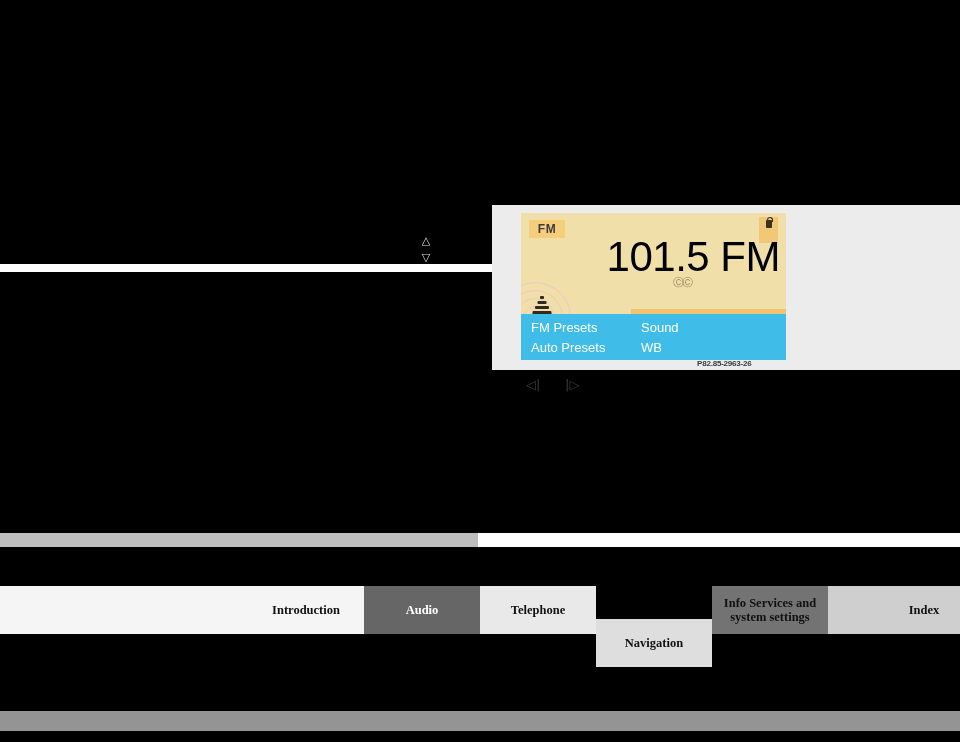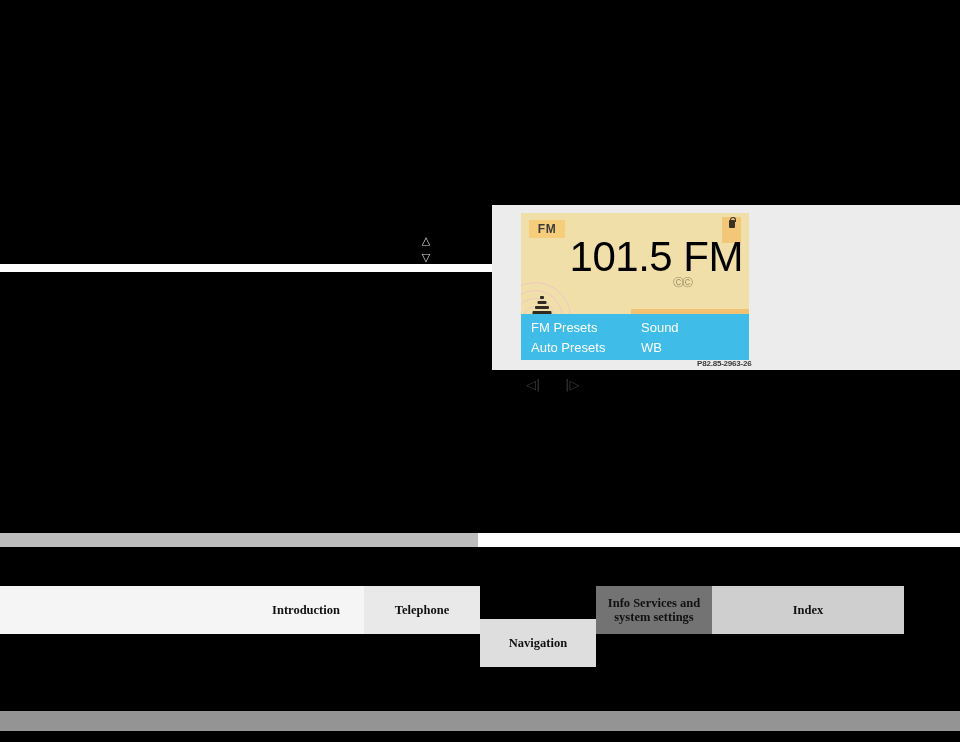--- a/index.html
+++ b/index.html
@@ -43,20 +43,21 @@
   }
 
   .figure-image {
     position: absolute;
     left: 29px;
     top: 8px;
     width: 228px;
     height: 147px;
     background: #f0dfa9;
     overflow: hidden;
+    padding-left: 37px;
   }
 
   
   .fm-badge {
     position: absolute;
     left: 8px;
     top: 7px;
     width: 36px;
     height: 18px;
     background: #f5cd7b;
@@ -375,20 +376,25 @@
   <div class="footer-rule-left"></div>
   <div class="footer-rule-right"></div>
 
   <div class="tabbar" id="tabbar">
     <div class="tab spacer"></div>
   <div class="tab" style="flex: 0 0 116px; background: rgb(245, 245, 245);">
         <div>
           <span class="tab-label">Introduction</span>
         </div>
       </div>
+      <div class="tab active" style="flex: 0 0 116px; background: rgb(102, 102, 102);">
+        <div>
+          <span class="tab-label">Audio</span>
+        </div>
+      </div>
       <div class="tab" style="flex: 0 0 116px; background: rgb(233, 233, 233);">
         <div>
           <span class="tab-label">Telephone</span>
         </div>
       </div>
       <div class="tab" style="flex: 0 0 116px; background: rgb(222, 222, 222); margin-top: 33px;">
         <div>
           <span class="tab-label">Navigation</span>
         </div>
       </div>

